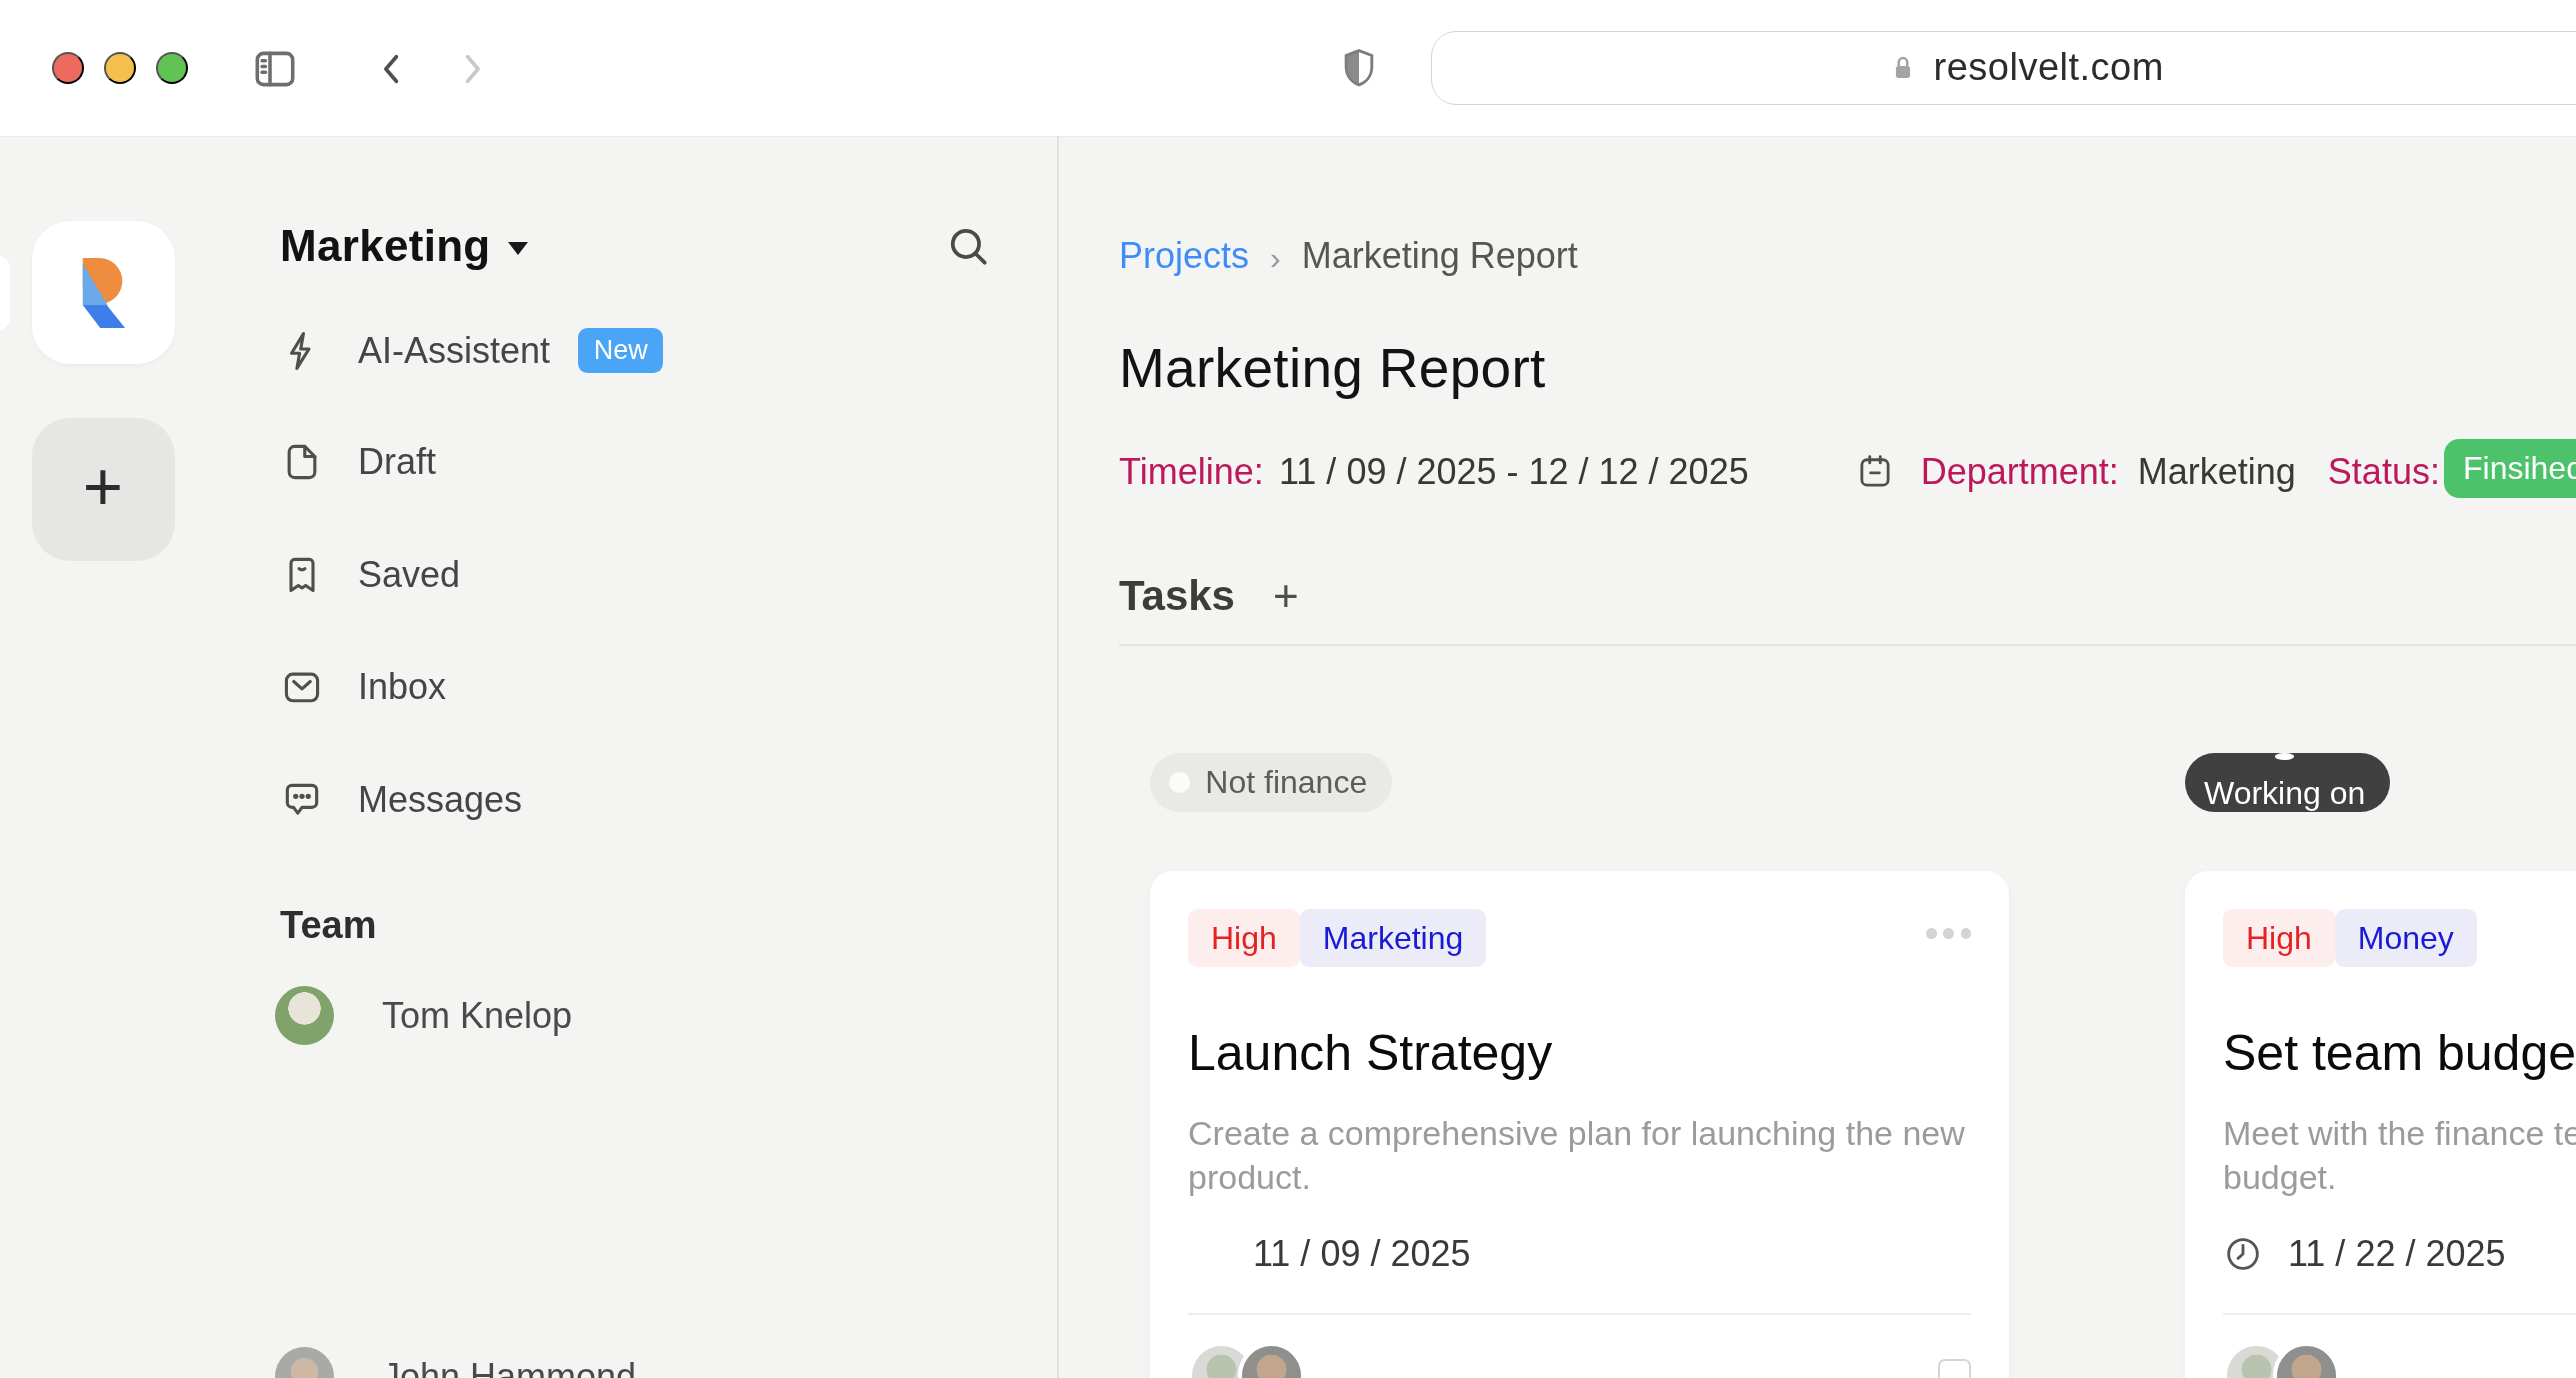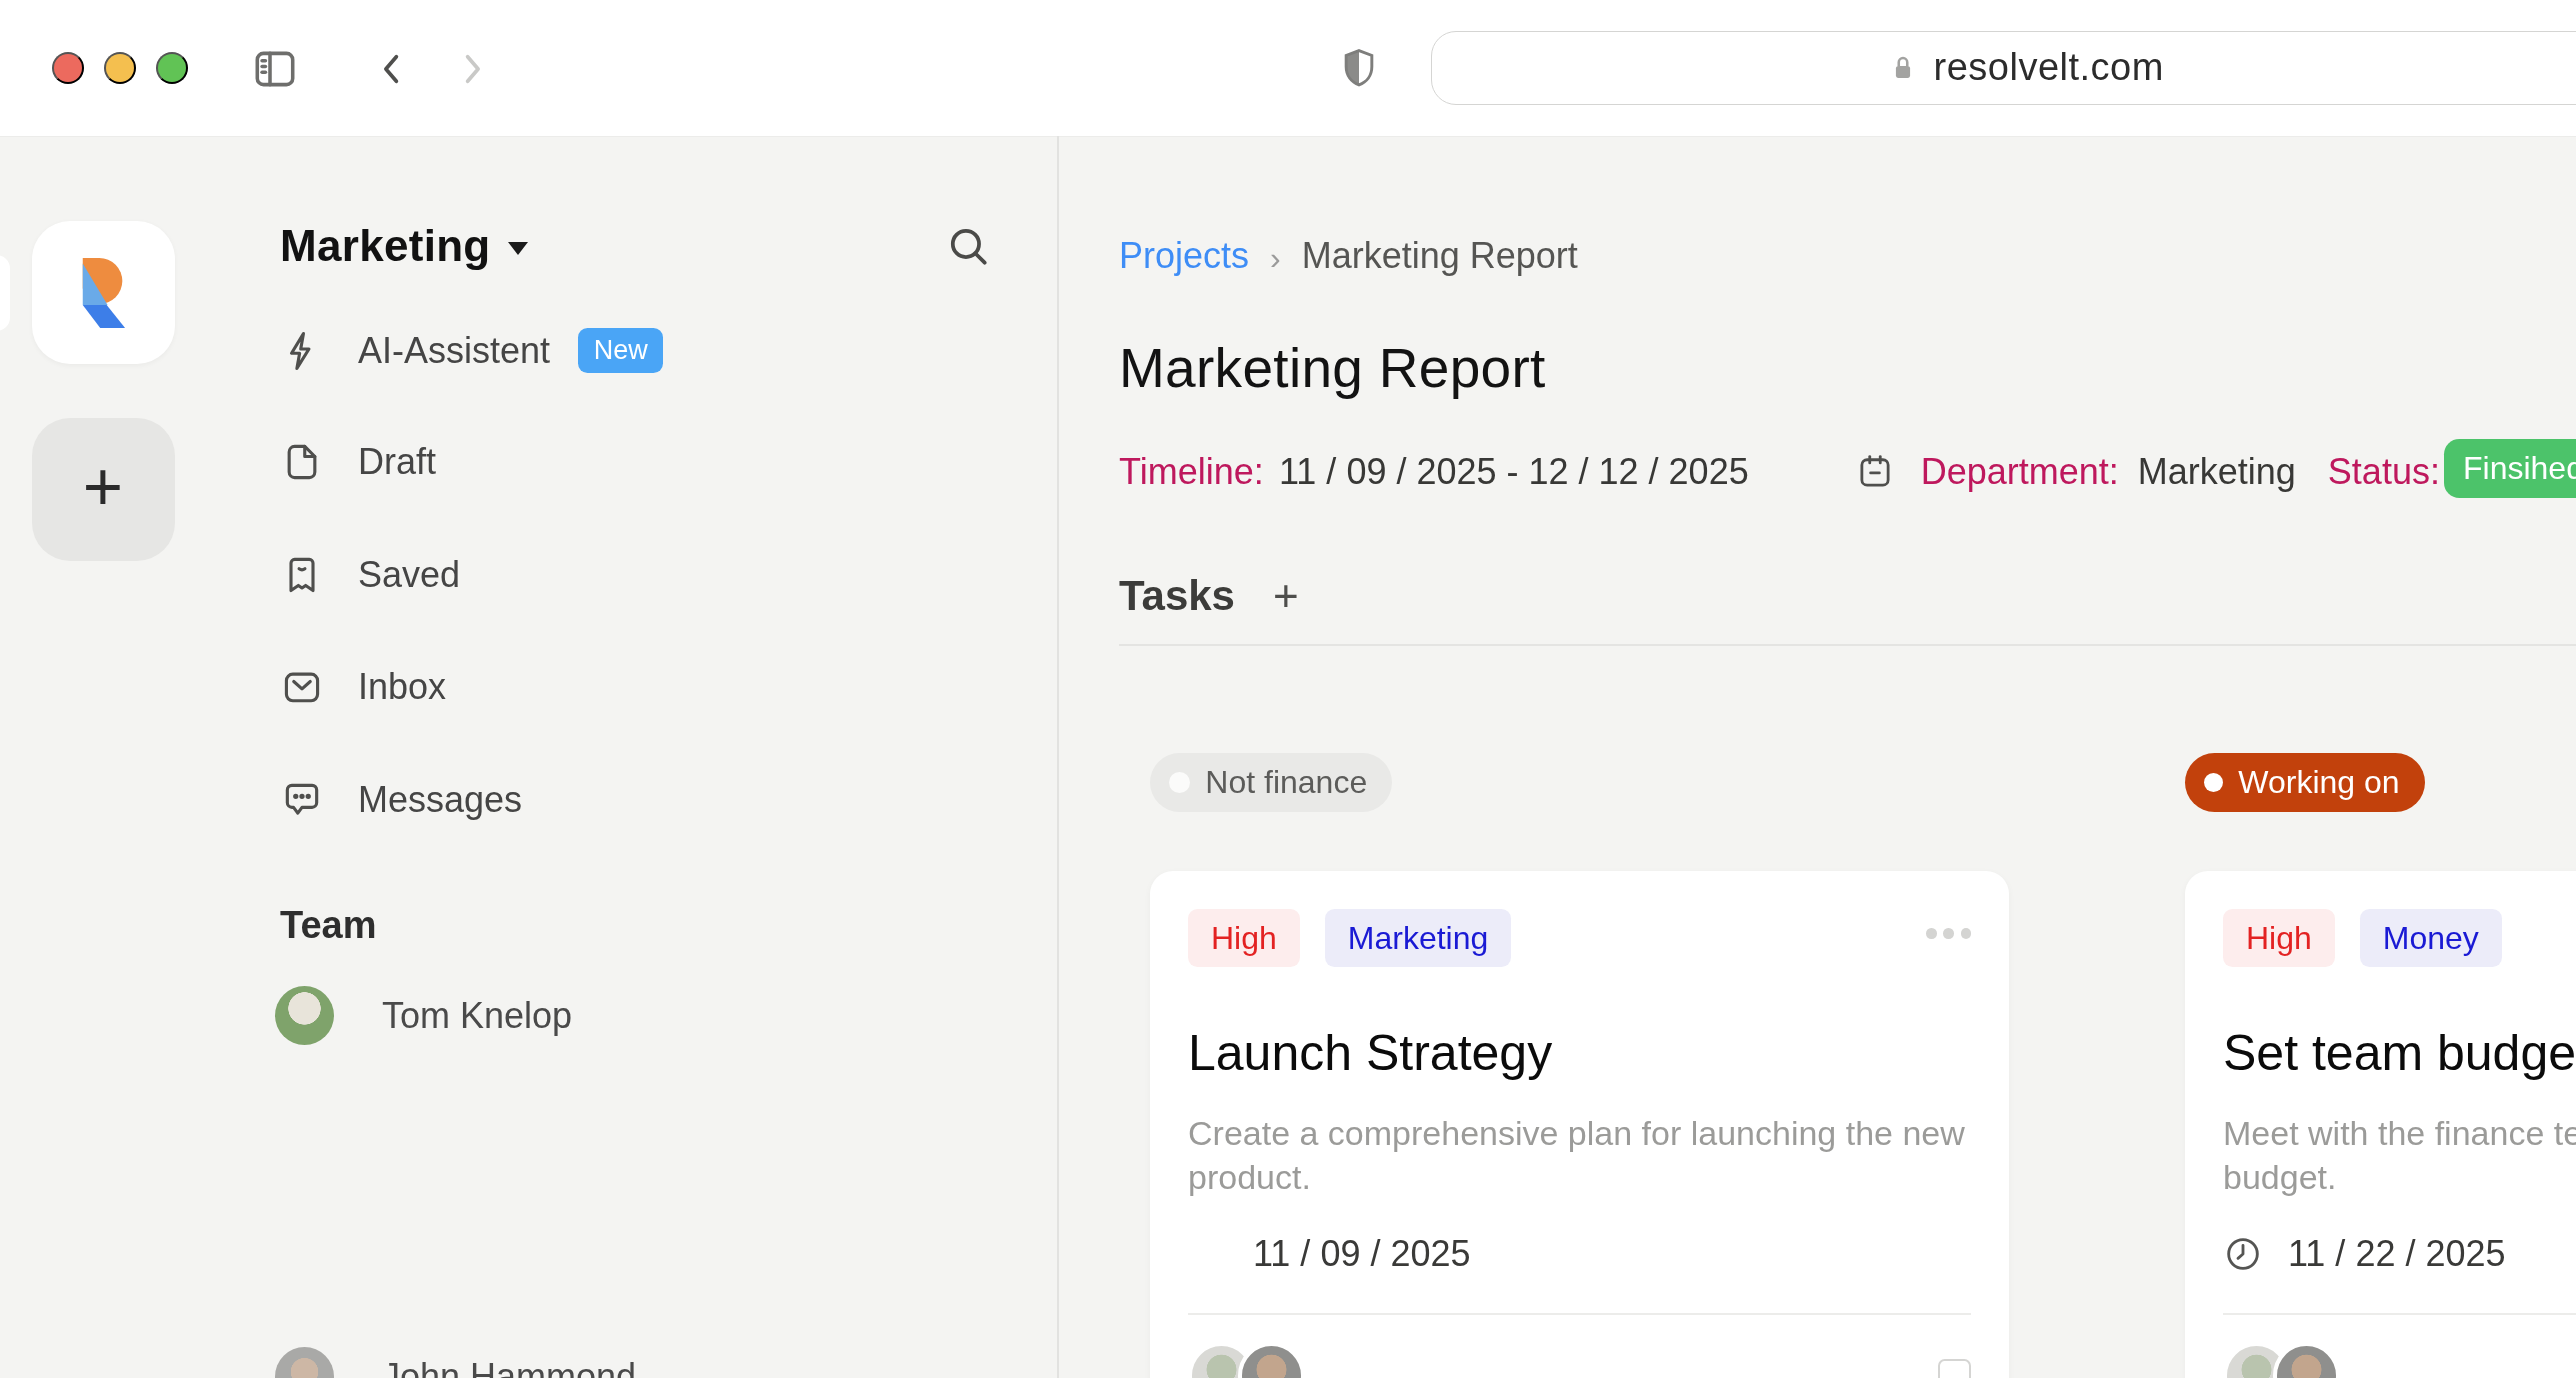--- a/index.html
+++ b/index.html
@@ -64,28 +64,28 @@
   .status-pill .st{color:#fff;font-size:32px;font-weight:500;}
   .tasks-row{position:absolute;left:1119px;top:572px;display:flex;align-items:center;gap:38px;}
   .tasks-title{font-size:42px;font-weight:700;color:#3c3c3a;}
   .tasks-add{font-size:44px;font-weight:400;color:#4e4e4c;background:none;border:none;padding:0;line-height:1;}
   .h-divider{position:absolute;left:1119px;top:644px;width:1457px;height:1.9px;background:#e4e4e2;}
   
   .col-pill{position:absolute;top:753px;height:59px;border-radius:30px;display:flex;align-items:center;gap:15.3px;padding:0 25px 0 19px;border:none;}
   .pill-gray{left:1150px;background:#e9e9e7;}
   .pill-gray .dot{width:21px;height:21px;border-radius:50%;background:#fbfbfa;}
   .pill-gray .txt{color:#5c5c5a;font-size:32px;}
-  .pill-blue{left:2185px;background:#c2410c;}
+  .pill-blue{left:2185px;background:#404040;flex-direction:column;}
   .pill-blue .dot{width:19px;height:19px;border-radius:50%;background:#fff;}
   .pill-blue .txt{color:#fff;font-size:32px;}
   
   .card{position:absolute;top:871px;width:859px;height:611px;background:#fff;border-radius:23px;box-shadow:0 2.9px 7.6px rgba(0,0,0,.04);padding:38px;box-sizing:border-box;}
   .card1{left:1150px;}
   .card2{left:2185px;}
-  .tag-row{display:flex;align-items:flex-end;gap:25px;}
+  .tag-row{display:flex;align-items:flex-end;}
   .tag{font-size:32px;padding:10.5px 23px;border-radius:9.5px;}
   .tag.red{color:#e32222;background:#fdeded;}
   .tag.blue{color:#1a1ad4;background:#ececf9;}
   .dots-menu{position:absolute;right:38px;top:57px;display:flex;gap:6.7px;background:none;border:none;padding:0;}
   .dots-menu i{width:10.5px;height:10.5px;border-radius:50%;background:#d4d4d2;}
   .card-title{margin-top:57px;font-size:50px;font-weight:500;color:#0b0b0b;white-space:nowrap;}
   .card-desc{margin-top:29px;font-size:34px;color:#9b9b99;line-height:1.30;}
   .card-desc div{white-space:nowrap;}
   .date-row{margin-top:34px;display:flex;align-items:center;gap:25px;}
   .date-row .dt{font-size:36px;color:#3a3a38;font-weight:500;}

